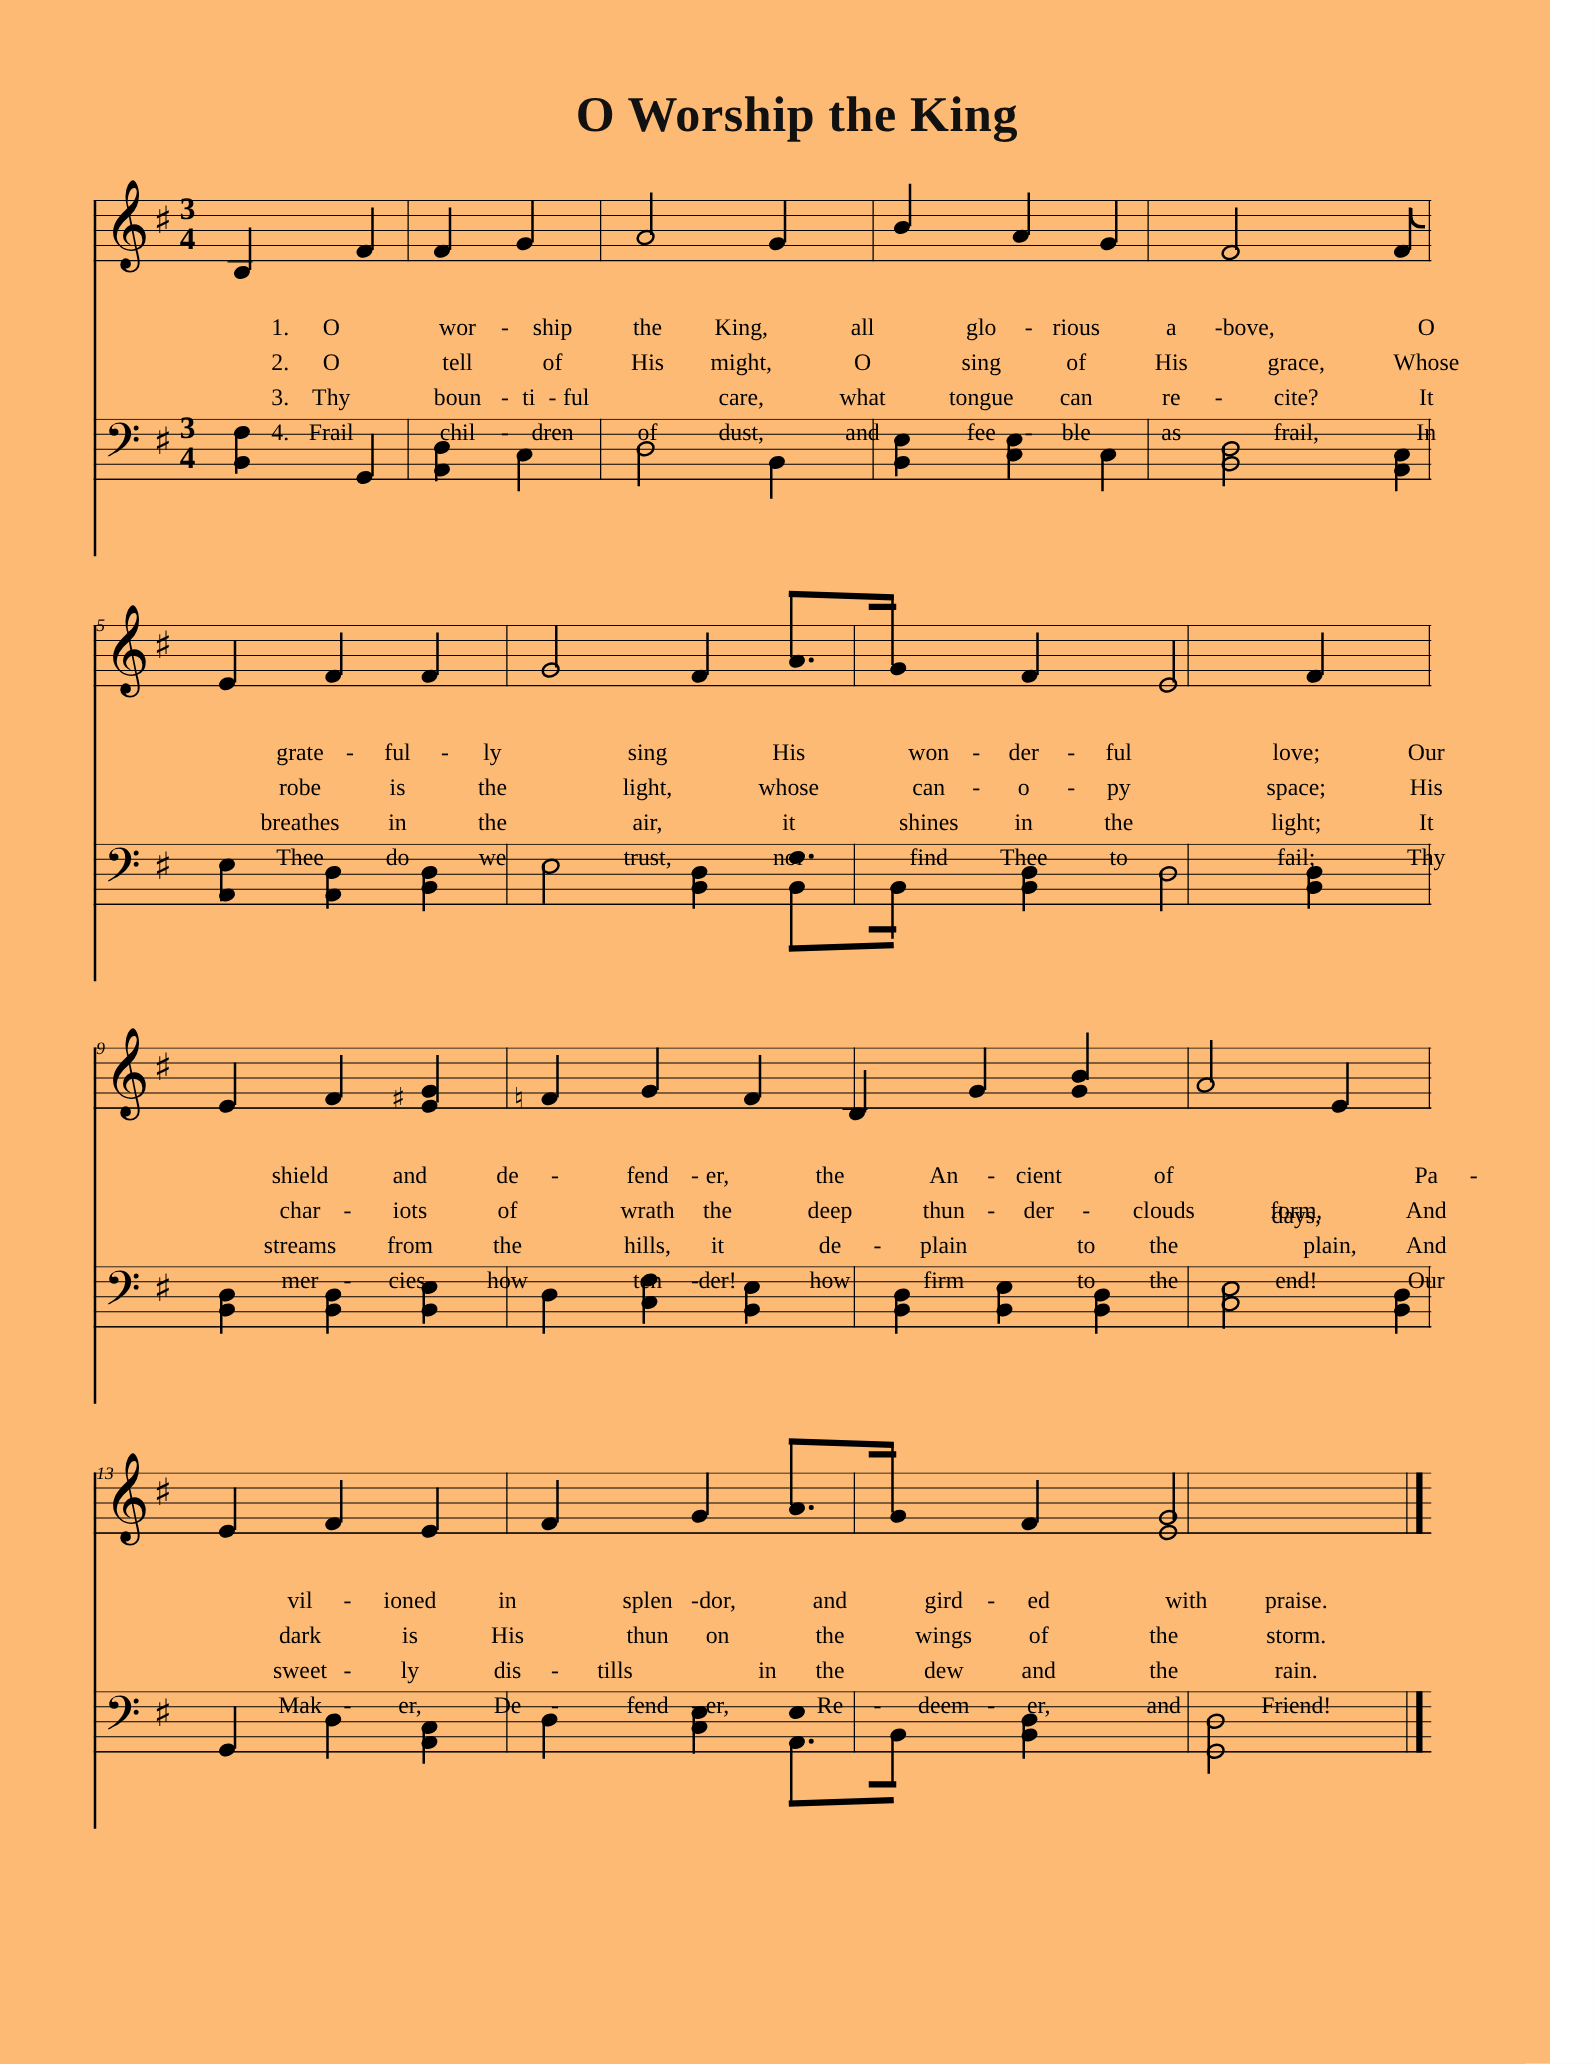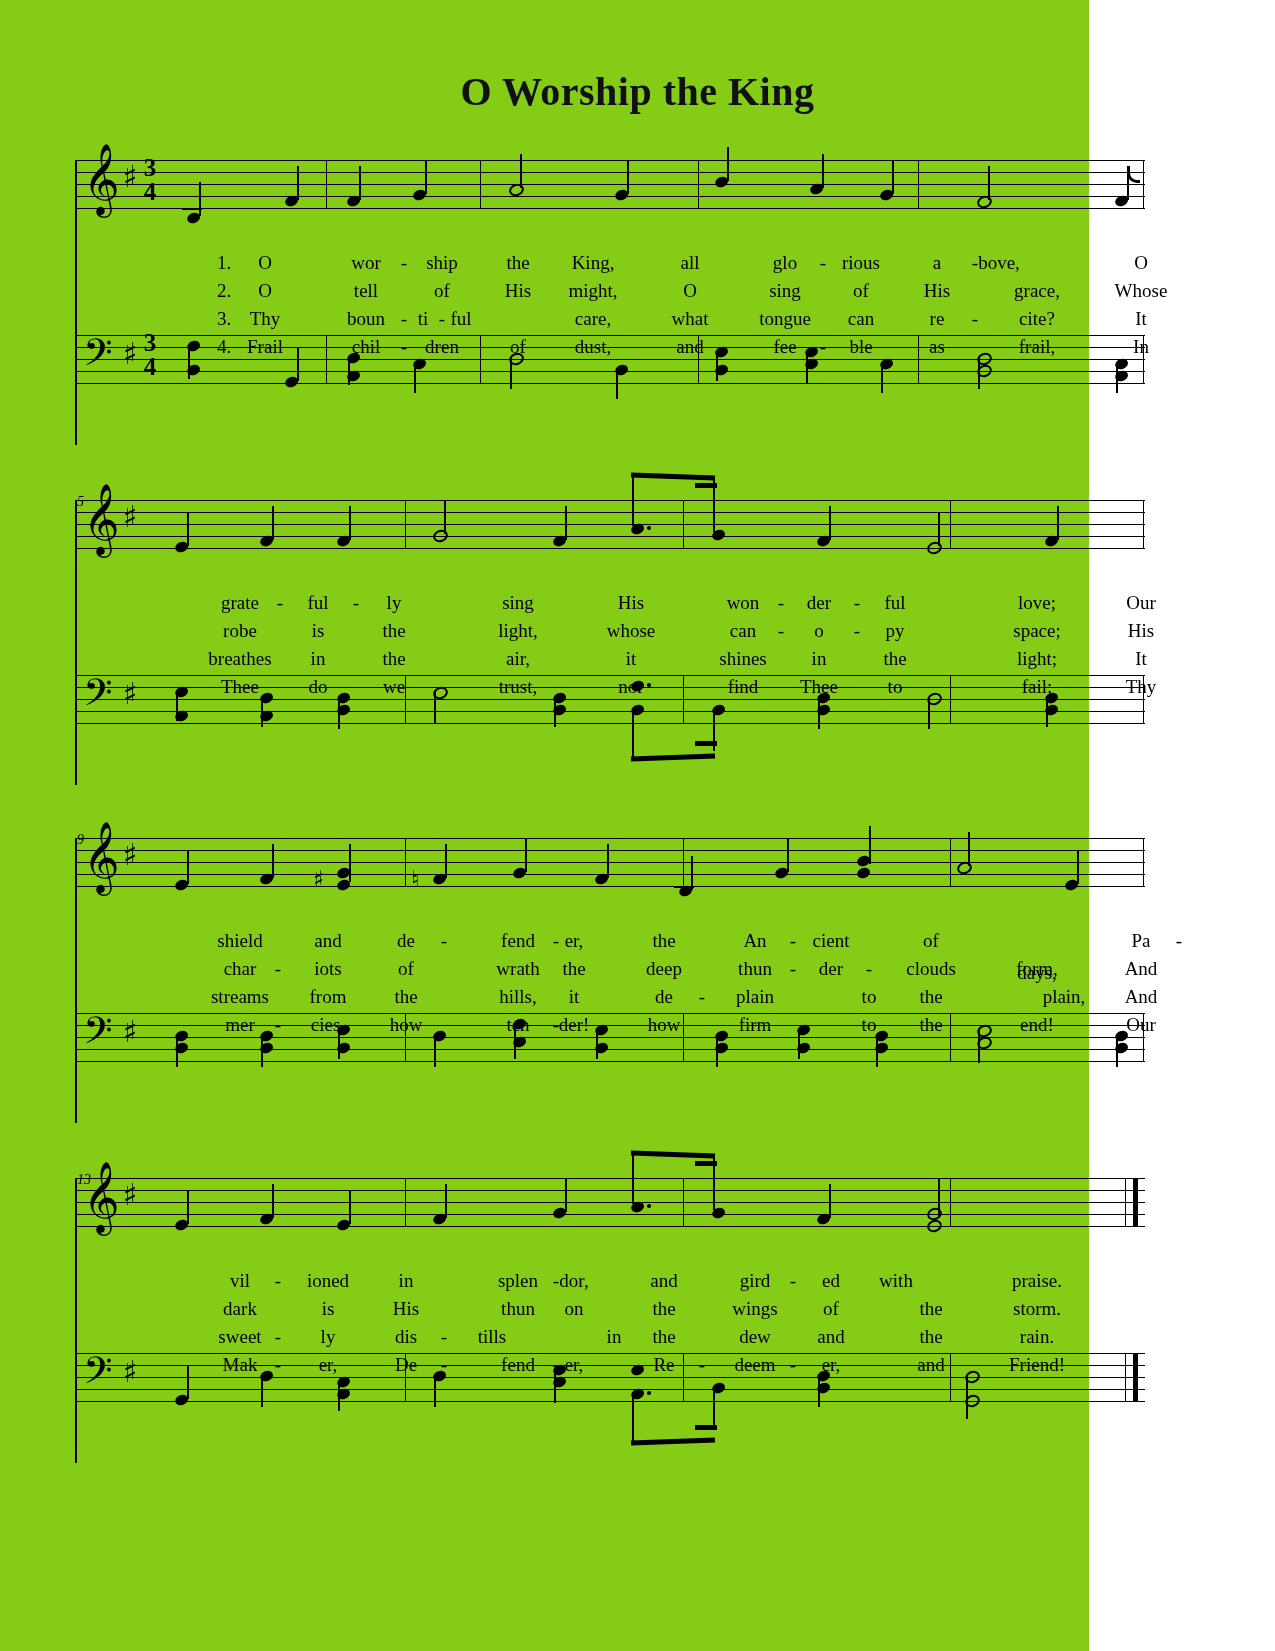--- a/index.html
+++ b/index.html
@@ -10,23 +10,23 @@
   body {
     width: 1275px;
     height: 1651px;
     position: relative;
     font-family: "Liberation Serif", serif;
     color: #000000;
     overflow: hidden;
   }
   .page {
     position: relative;
-    width: 1089px;
+    width: 1240px;
     height: 1651px;
-    background: #84cc16;
+    background: #fdba74;
   }
   .title {
     position: absolute;
     top: 68px;
     left: 0;
     width: 1275px;
     text-align: center;
     font-family: "Liberation Serif", serif;
     font-weight: bold;
     font-size: 40px;
@@ -725,21 +725,21 @@
           <span class="lyric-syl" style="left: 203px;">-</span>
           <span class="lyric-syl" style="left: 253px;">ioned</span>
           <span class="lyric-syl" style="left: 331px;">in</span>
           <span class="lyric-syl" style="left: 443px;">splen</span>
           <span class="lyric-syl" style="left: 481px;">-</span>
           <span class="lyric-syl" style="left: 499px;">dor,</span>
           <span class="lyric-syl" style="left: 589px;">and</span>
           <span class="lyric-syl" style="left: 680px;">gird</span>
           <span class="lyric-syl" style="left: 718px;">-</span>
           <span class="lyric-syl" style="left: 756px;">ed</span>
-          <span class="lyric-syl" style="left: 821px;">with</span>
+          <span class="lyric-syl" style="left: 874px;">with</span>
           <span class="lyric-syl" style="left: 962px;">praise.</span>
         </div>
         <div class="lyric-line">
           <span class="lyric-syl" style="left: 165px;">dark</span>
           <span class="lyric-syl" style="left: 253px;">is</span>
           <span class="lyric-syl" style="left: 331px;">His</span>
           <span class="lyric-syl" style="left: 443px;">thun</span>
           <span class="lyric-syl" style="left: 499px;">on</span>
           <span class="lyric-syl" style="left: 589px;">the</span>
           <span class="lyric-syl" style="left: 680px;">wings</span>

